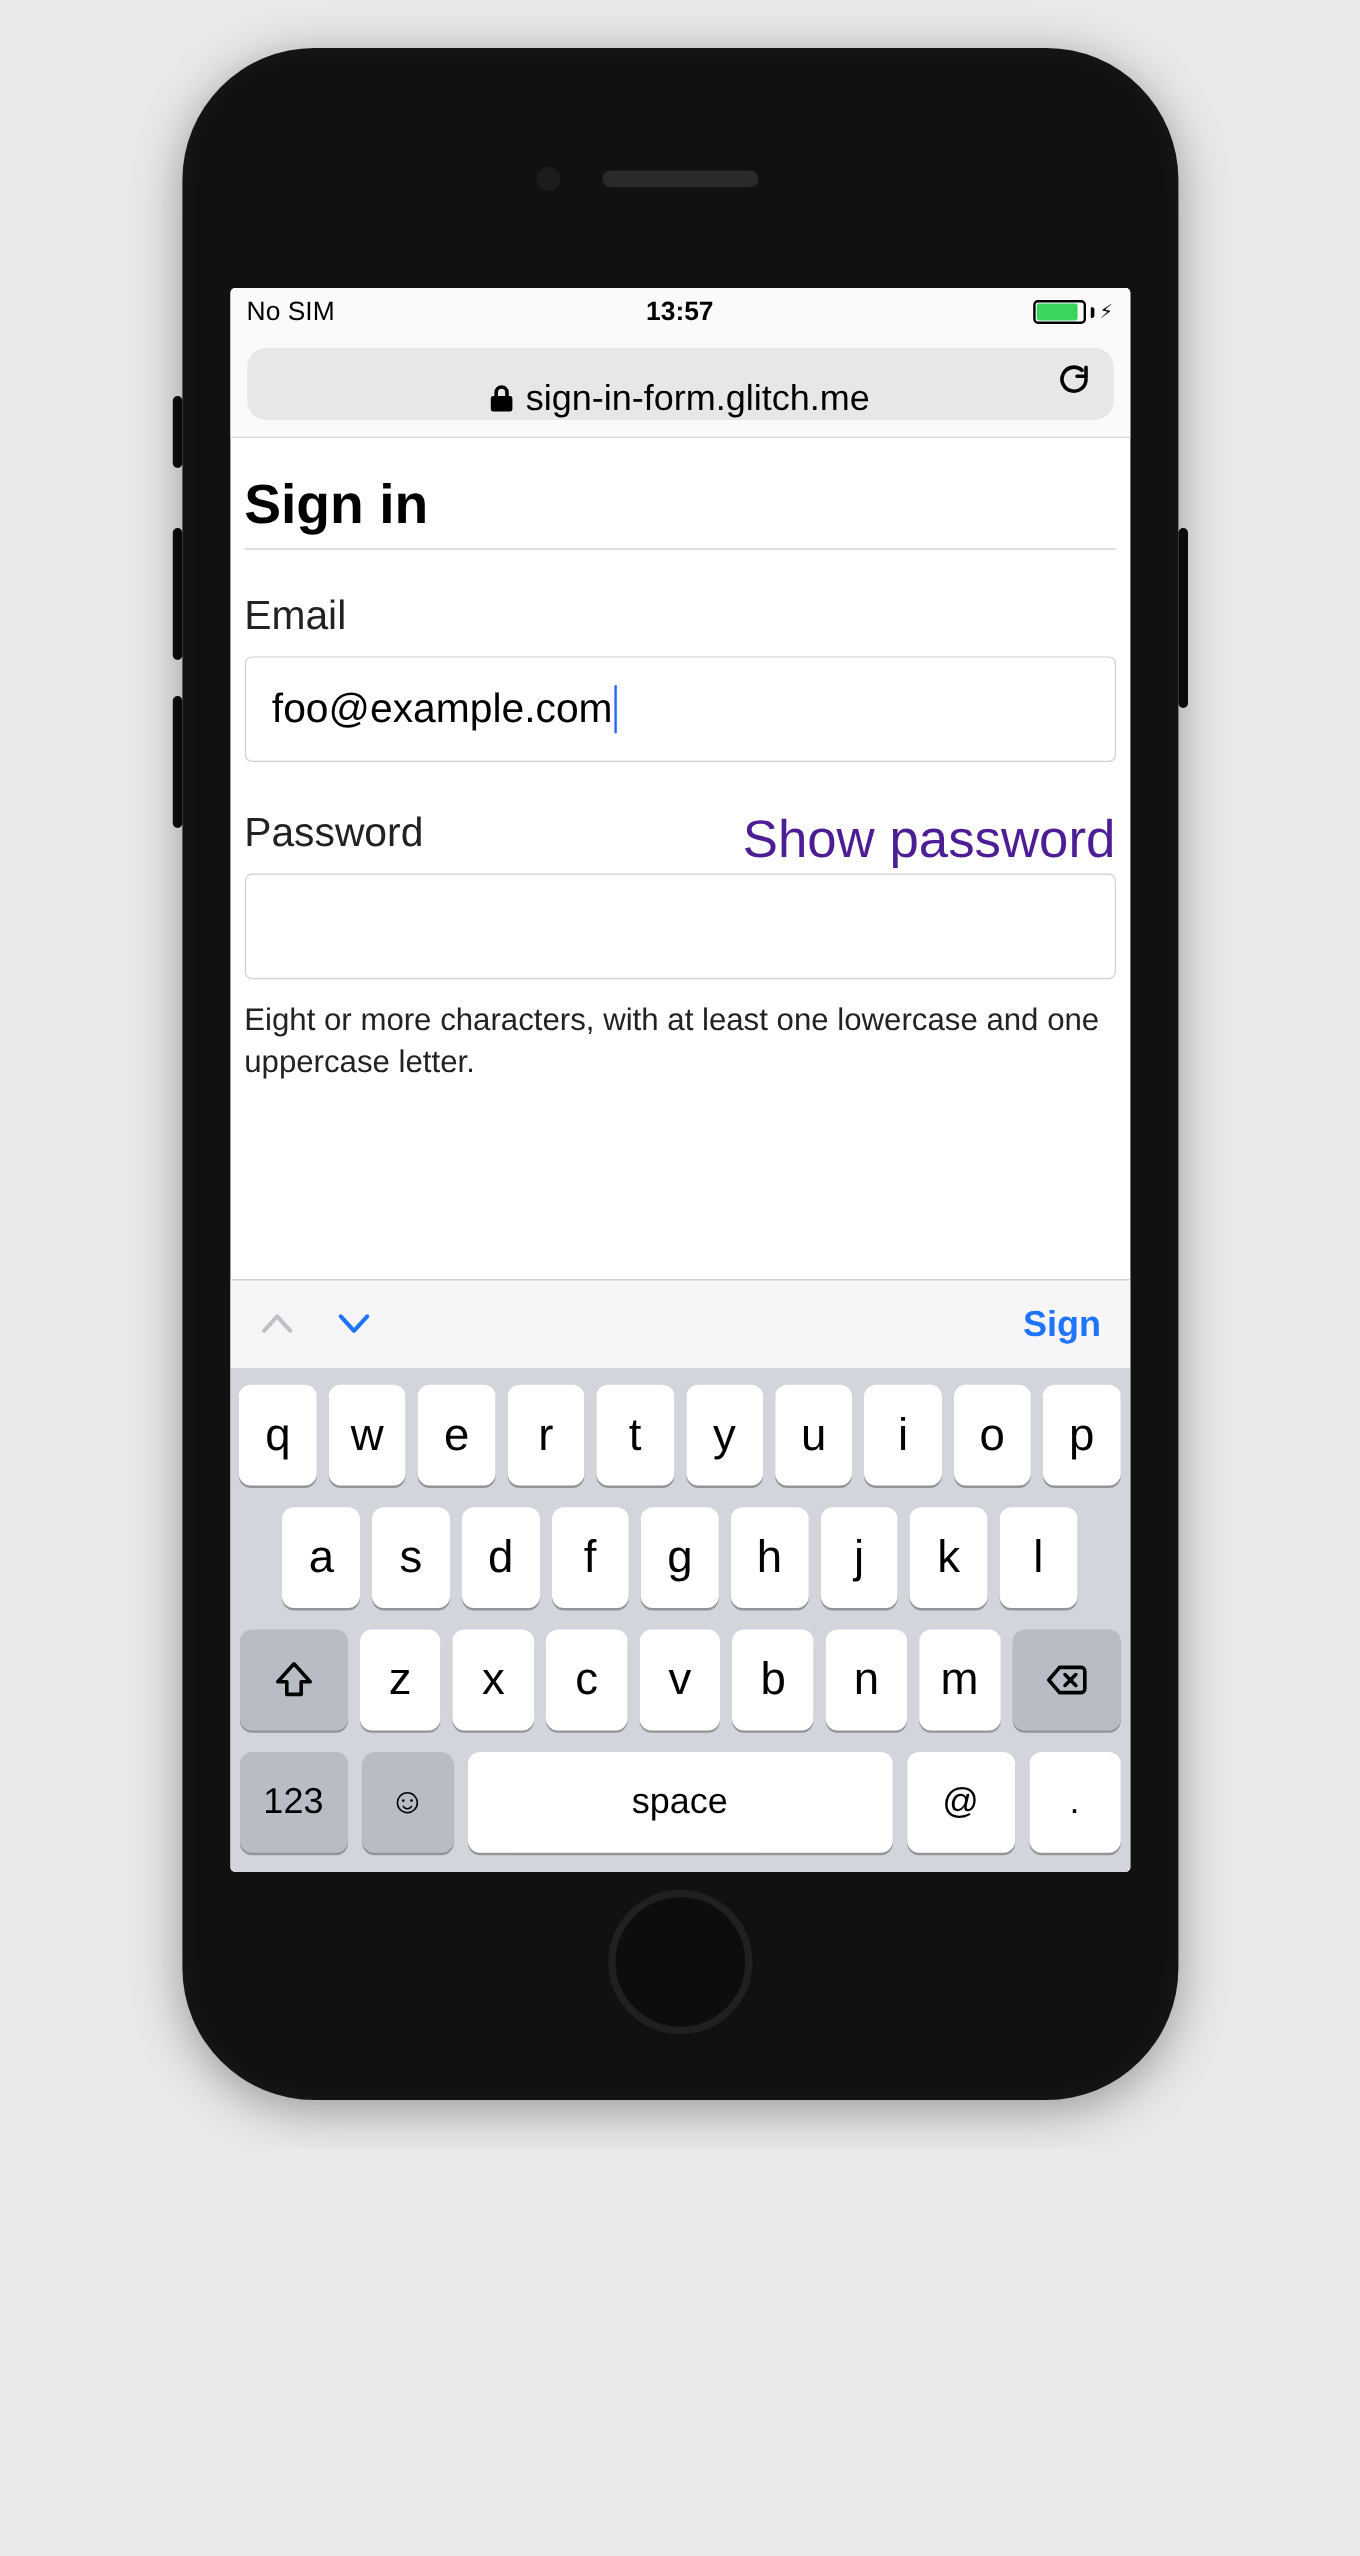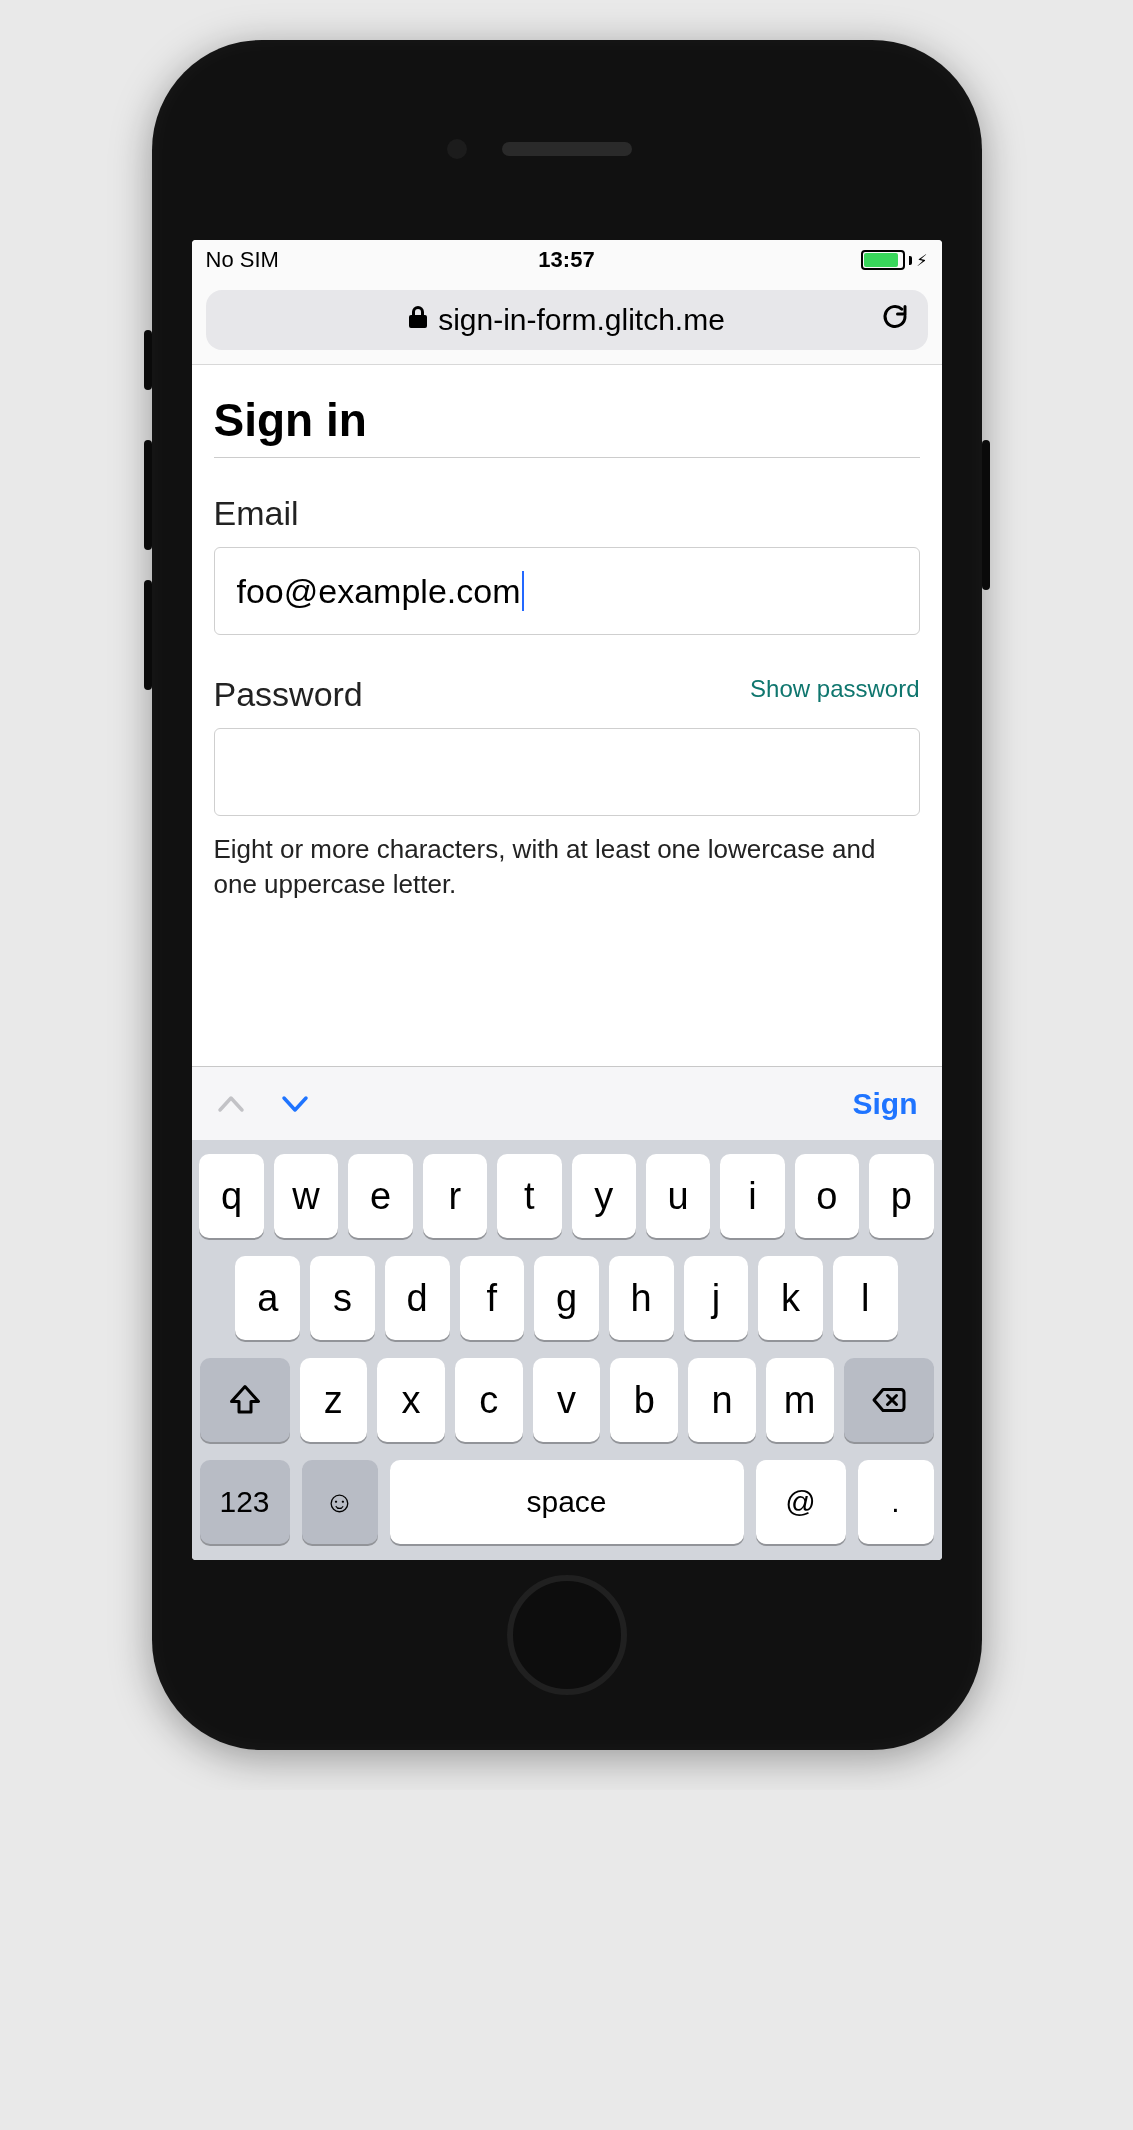--- a/index.html
+++ b/index.html
@@ -89,48 +89,48 @@
   .battery-tip { width: 3px; height: 9px; background: #000; border-radius: 0 2px 2px 0;}
   .bolt { font-size: 16px;}
 
   
   .addr-wrap { background: #fafafa; padding: 10px 14px 14px; border-bottom: 1px solid #d8d8d8;}
   .addr-bar {
     background: #e7e7ea;
     border-radius: 16px;
     height: 60px;
     display: flex;
-    align-items: center;
+    align-items: flex-end;
     justify-content: center;
     position: relative;
     font-size: 30px;
     color: #000;
   }
   .addr-bar .reload {
     position: absolute; right: 18px; top: 50%; transform: translateY(-50%);
     font-size: 30px; font-weight: 600;
   }
   .addr-bar .lock { margin-right: 10px; font-size: 22px;}
 
   
-  .page { padding: 28px 22px 10px; flex: 0 0 auto;}
+  .page { padding: 28px 12px 10px; flex: 0 0 auto;}
   h1 { font-size: 46px; font-weight: 700; margin-bottom: 10px;}
   .rule { height: 1px; background: #ccc; margin-bottom: 36px;}
   .label { font-size: 34px; color: #222; margin-bottom: 14px; font-weight: 400;}
   .field {
     border: 1px solid #cfcfcf; border-radius: 6px;
     height: 88px; padding: 0 22px; font-size: 34px;
     display: flex; align-items: center; width: 100%;
     color: #000; background: #fff;
     margin-bottom: 40px;
     position: relative;
   }
   .caret { width: 2px; height: 40px; background: #2368ff; display: inline-block; margin-left: 2px;}
   .row { display: flex; justify-content: space-between; align-items: flex-start;}
-  .show-pass { font-size: 24px; color: #0f766e; }
+  .show-pass { font-size: 44px; color: #4c1d95; }
   .hint { font-size: 26px; color: #222; line-height: 1.35; margin-top: 16px; }
 
   
   .kbd-acc {
     border-top: 1px solid #c8c8c8;
     background: #f6f6f8;
     height: 74px;
     display: flex; align-items: center; justify-content: space-between;
     padding: 0 24px;
     margin-top: auto;

